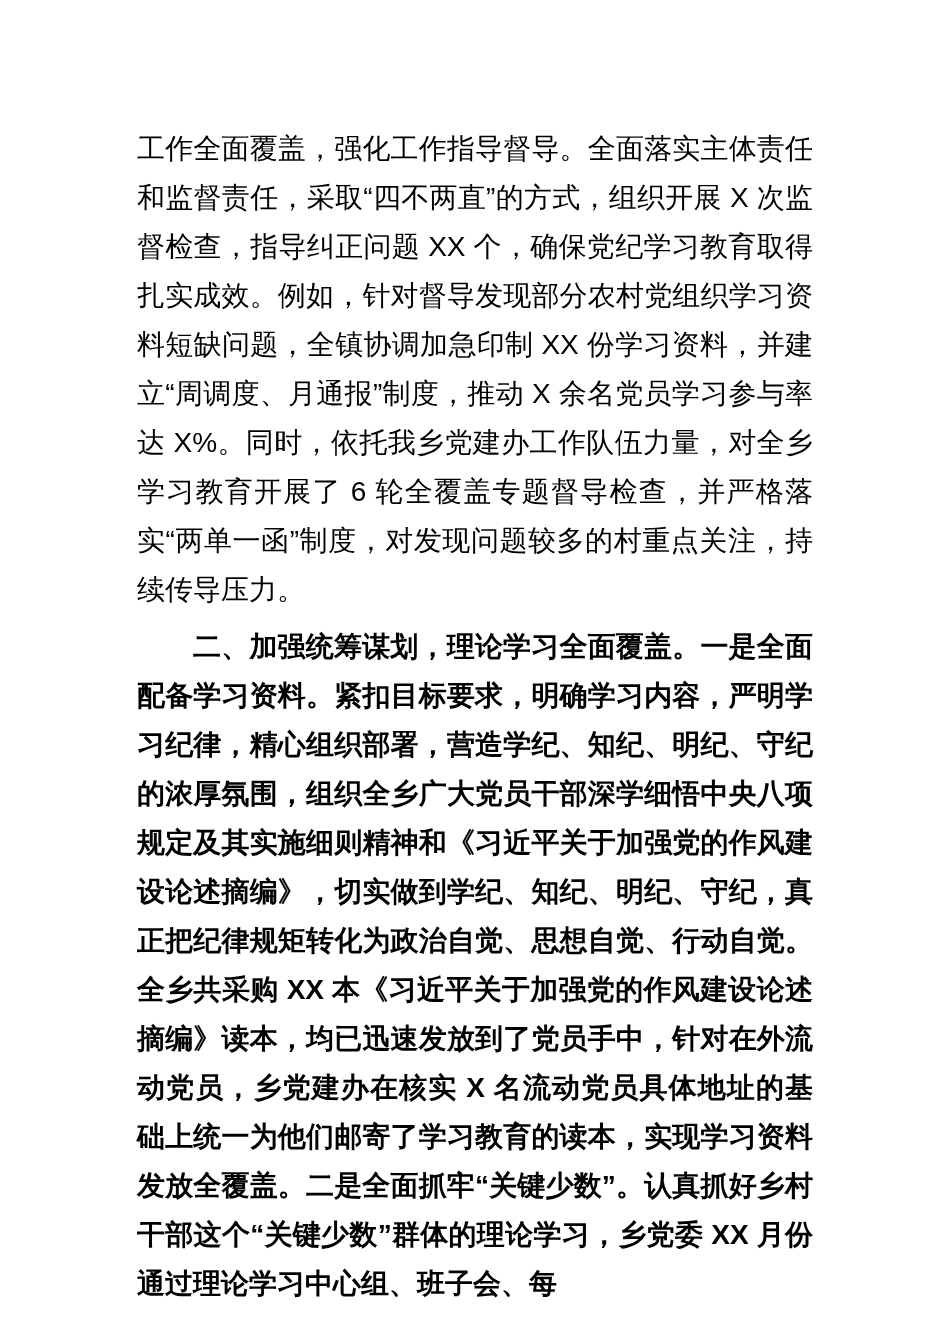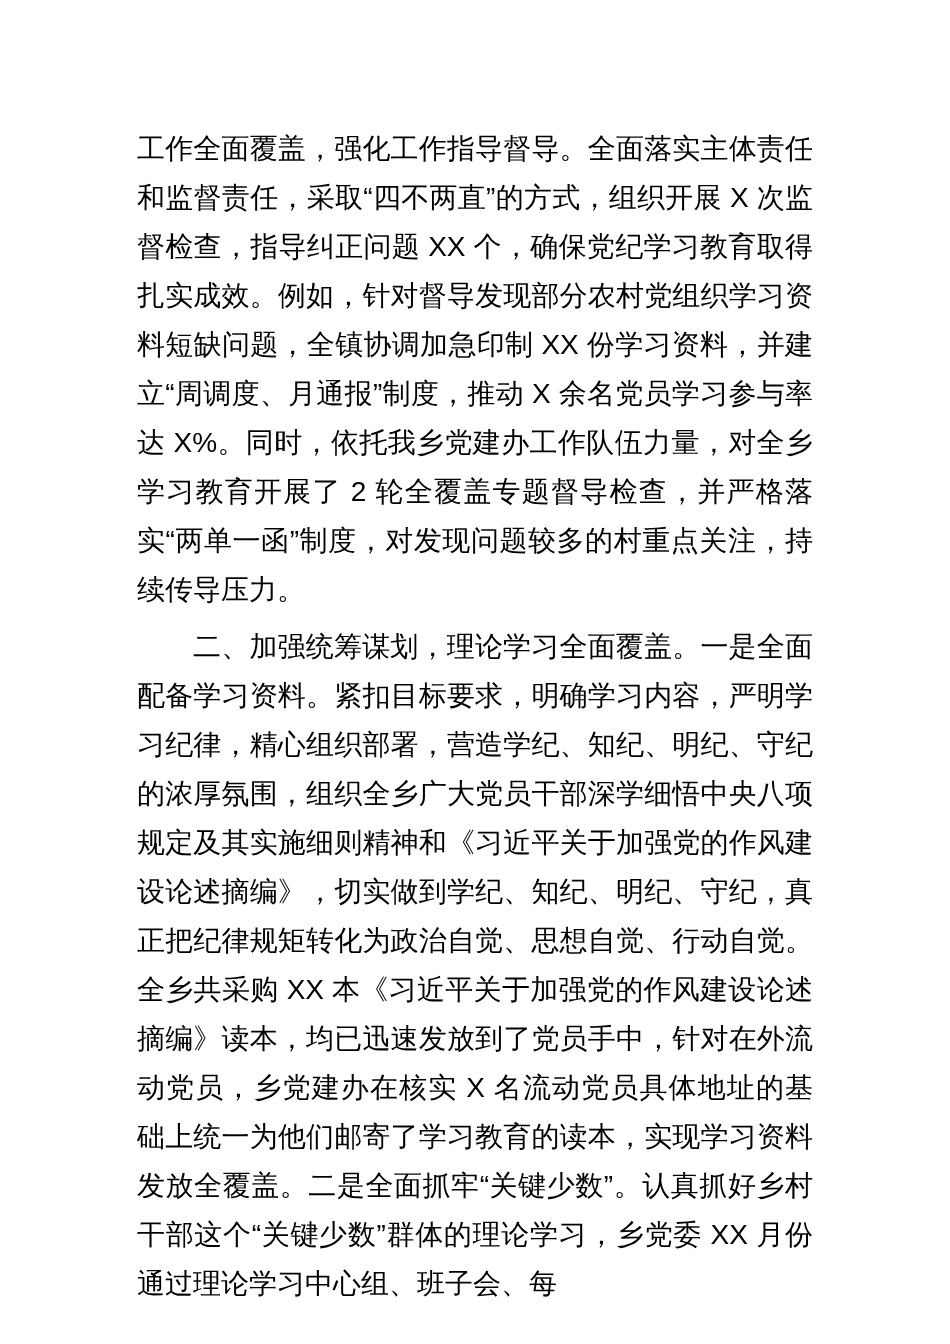--- a/index.html
+++ b/index.html
@@ -32,23 +32,24 @@
     text-align: justify;
     text-justify: inter-character;
     word-break: normal;
   }
   p.para {
     margin: 0 0 8px 0;
     padding: 0;
   }
   p.para.indent {
     text-indent: 2em;
+    font-weight: bold;
   }
 </style>
 </head>
 <body style="background: rgb(255, 255, 255);">
 
 <div class="page">
   <div class="doc-body" id="doc-body" style="color: rgb(0, 0, 0);">
-      <p class="para">工作全面覆盖，强化工作指导督导。全面落实主体责任和监督责任，采取“四不两直”的方式，组织开展 X 次监督检查，指导纠正问题 XX 个，确保党纪学习教育取得扎实成效。例如，针对督导发现部分农村党组织学习资料短缺问题，全镇协调加急印制 XX 份学习资料，并建立“周调度、月通报”制度，推动 X 余名党员学习参与率达 X%。同时，依托我乡党建办工作队伍力量，对全乡学习教育开展了 2 轮全覆盖专题督导检查，并严格落实“两单一函”制度，对发现问题较多的村重点关注，持续传导压力。</p>
+      <p class="para">工作全面覆盖，强化工作指导督导。全面落实主体责任和监督责任，采取“四不两直”的方式，组织开展 X 次监督检查，指导纠正问题 XX 个，确保党纪学习教育取得扎实成效。例如，针对督导发现部分农村党组织学习资料短缺问题，全镇协调加急印制 XX 份学习资料，并建立“周调度、月通报”制度，推动 X 余名党员学习参与率达 X%。同时，依托我乡党建办工作队伍力量，对全乡学习教育开展了 6 轮全覆盖专题督导检查，并严格落实“两单一函”制度，对发现问题较多的村重点关注，持续传导压力。</p>
       <p class="para indent">二、加强统筹谋划，理论学习全面覆盖。一是全面配备学习资料。紧扣目标要求，明确学习内容，严明学习纪律，精心组织部署，营造学纪、知纪、明纪、守纪的浓厚氛围，组织全乡广大党员干部深学细悟中央八项规定及其实施细则精神和《习近平关于加强党的作风建设论述摘编》，切实做到学纪、知纪、明纪、守纪，真正把纪律规矩转化为政治自觉、思想自觉、行动自觉。全乡共采购 XX 本《习近平关于加强党的作风建设论述摘编》读本，均已迅速发放到了党员手中，针对在外流动党员，乡党建办在核实 X 名流动党员具体地址的基础上统一为他们邮寄了学习教育的读本，实现学习资料发放全覆盖。二是全面抓牢“关键少数”。认真抓好乡村干部这个“关键少数”群体的理论学习，乡党委 XX 月份通过理论学习中心组、班子会、每</p>
     </div>
 </div>
 
 </body></html>

